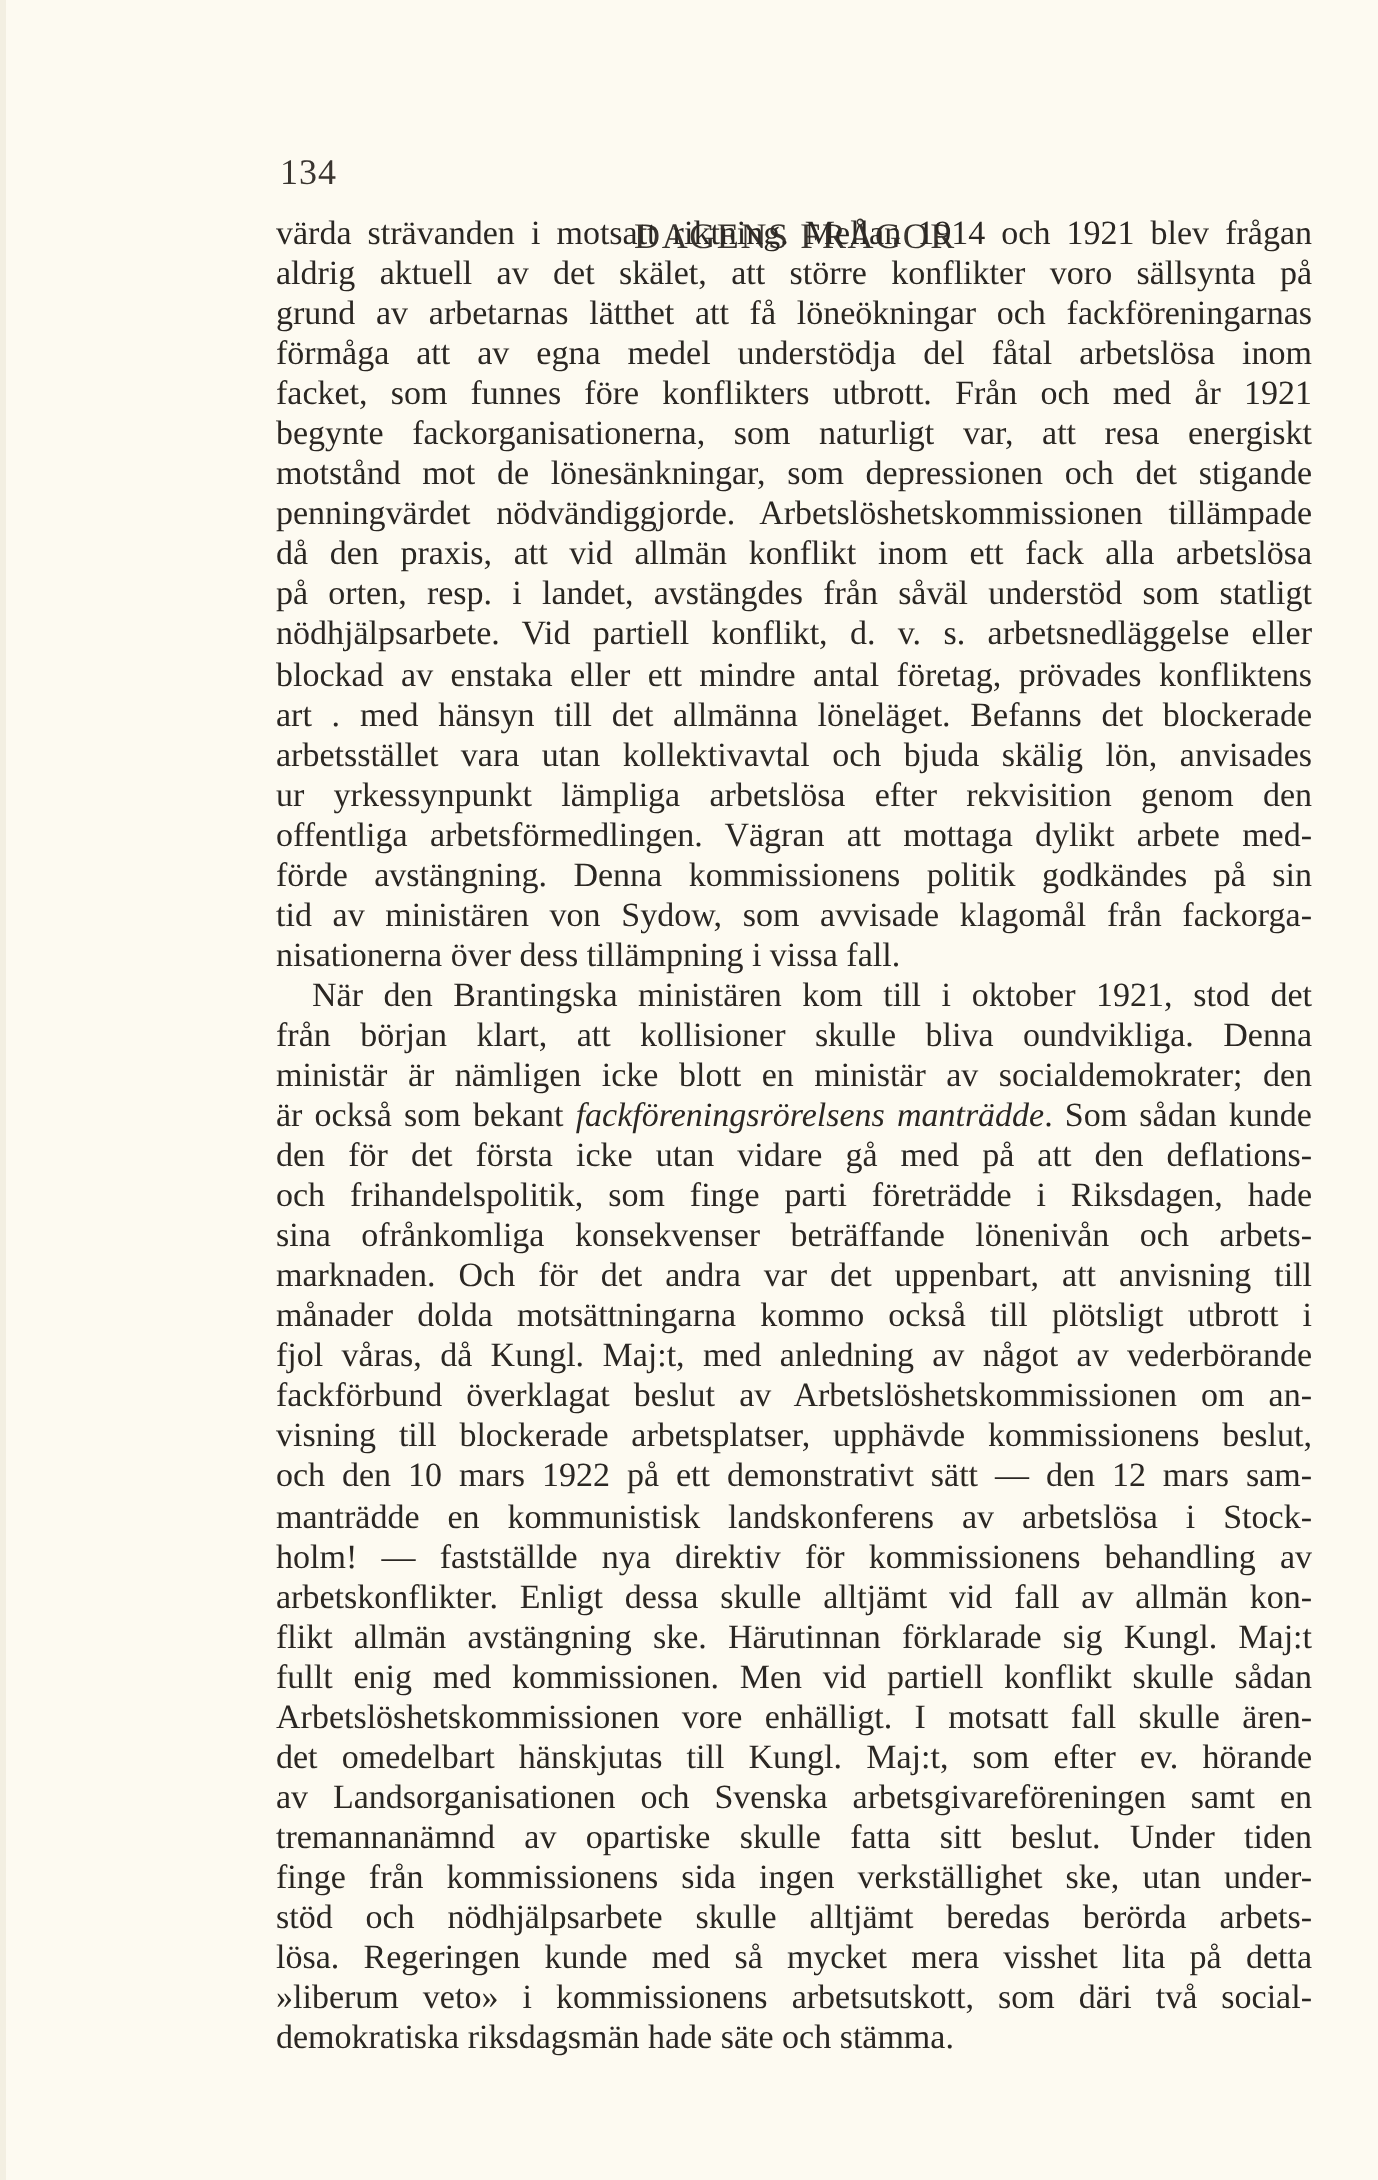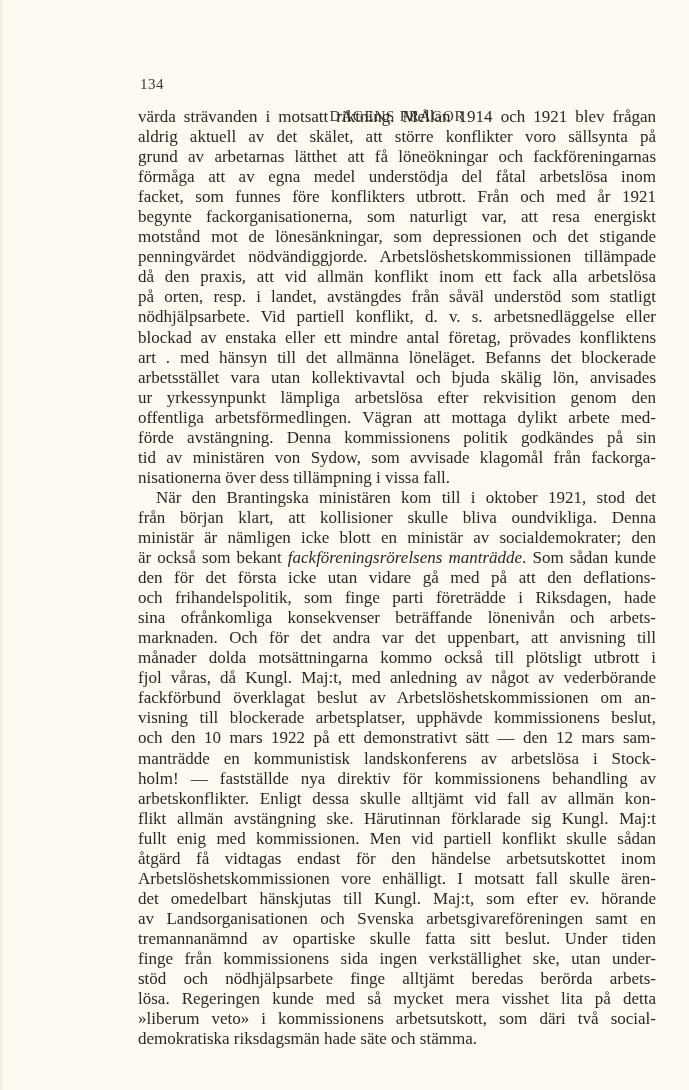--- a/index.html
+++ b/index.html
@@ -11,21 +11,21 @@
   }
   .page {
     position:relative; width:689px; height:1090px;
     background:#fdfaf1;
     box-sizing:border-box;
     border-left:3px solid #f3efe2;
   }
   .header {
     position:absolute; top:76px; left:137px; width:515px; height:20px;
     font-family:"Liberation Serif", serif;
-    font-size:15px; color:#3a3530;
+    font-size:18px; color:#3a3530;
   }
   .page-number { position:absolute; left:0; top:0; letter-spacing:0.5px; }
   .running-title { position:absolute; left:0; right:0; top:0; text-align:center; letter-spacing:0.8px;margin-top:32px; }
   .body-text {
     position:absolute; top:107px; left:135px; width:518px;
     font-family:"Liberation Serif", serif;
     font-size:17px; line-height:20.05px;
     color:#2b2723;
   }
   .line {
@@ -75,24 +75,23 @@
       <span class="line">månader dolda motsättningarna kommo också till plötsligt utbrott i</span>
       <span class="line">fjol våras, då Kungl. Maj:t, med anledning av något av vederbörande</span>
       <span class="line">fackförbund överklagat beslut av Arbetslöshetskommissionen om an-</span>
       <span class="line">visning till blockerade arbetsplatser, upphävde kommissionens beslut,</span>
       <span class="line">och den 10 mars 1922 på ett demonstrativt sätt — den 12 mars sam-</span>
       <span class="line">manträdde en kommunistisk landskonferens av arbetslösa i Stock-</span>
       <span class="line">holm! — fastställde nya direktiv för kommissionens behandling av</span>
       <span class="line">arbetskonflikter. Enligt dessa skulle alltjämt vid fall av allmän kon-</span>
       <span class="line">flikt allmän avstängning ske. Härutinnan förklarade sig Kungl. Maj:t</span>
       <span class="line">fullt enig med kommissionen. Men vid partiell konflikt skulle sådan</span>
-      <span class="line">åtgärd få vidtagas endast för den händelse arbetsutskottet inom</span>
       <span class="line">Arbetslöshetskommissionen vore enhälligt. I motsatt fall skulle ären-</span>
       <span class="line">det omedelbart hänskjutas till Kungl. Maj:t, som efter ev. hörande</span>
       <span class="line">av Landsorganisationen och Svenska arbetsgivareföreningen samt en</span>
       <span class="line">tremannanämnd av opartiske skulle fatta sitt beslut. Under tiden</span>
       <span class="line">finge från kommissionens sida ingen verkställighet ske, utan under-</span>
-      <span class="line">stöd och nödhjälpsarbete finge alltjämt beredas berörda arbets-</span>
+      <span class="line">stöd och nödhjälpsarbete skulle alltjämt beredas berörda arbets-</span>
       <span class="line">lösa. Regeringen kunde med så mycket mera visshet lita på detta</span>
       <span class="line">»liberum veto» i kommissionens arbetsutskott, som däri två social-</span>
       <span class="line last">demokratiska riksdagsmän hade säte och stämma.</span>
     </div>
 </div>
 
 </body></html>

